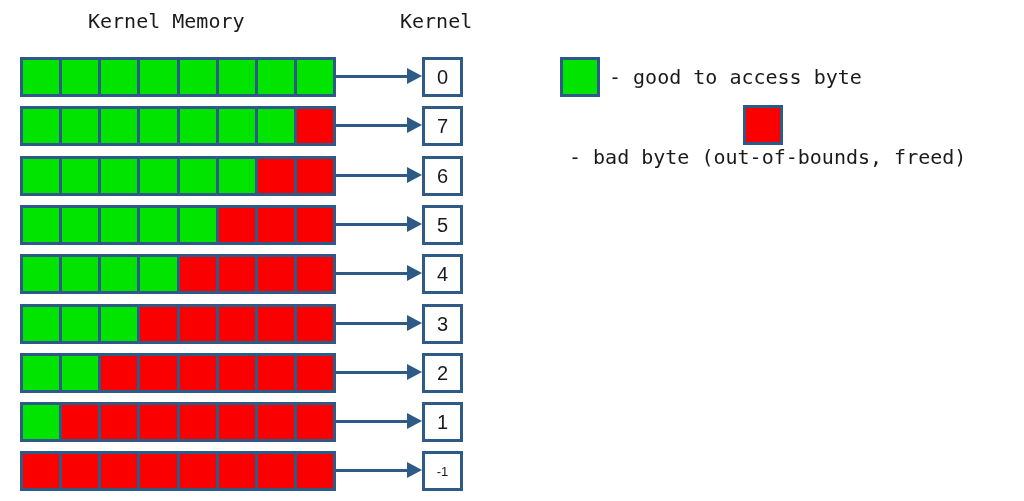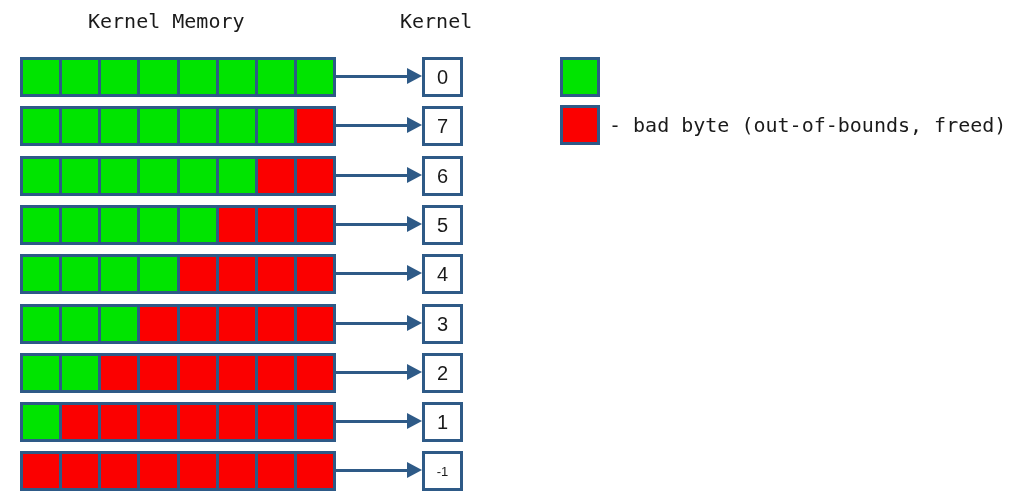--- a/index.html
+++ b/index.html
@@ -90,21 +90,21 @@
   .shadow-num.small { font-size: 13px; }
 
   .legend-item {
     position: absolute;
     left: 560px;
     height: 40px;
     display: flex;
     align-items: center;
   }
   .legend-item.first  { top: 57px; }
-  .legend-item.second { top: 105px; }
+  .legend-item.second { top: 105px; flex-direction: column; }
   .swatch {
     width: 40px;
     height: 40px;
     border: 3px solid var(--outline);
     flex: 0 0 auto;
   }
   .swatch.good { background: var(--good); }
   .swatch.bad  { background: var(--bad); }
   .legend-label {
     margin-left: 9px;
@@ -274,20 +274,21 @@
     <div class="arrow-head"></div>
     <div class="shadow-box">
       <span class="shadow-num small">-1</span>
     </div>
   </div>
     </div>
 
   <div>
     <div class="legend-item first">
       <div class="swatch good"></div>
+      <div class="legend-label">- good to access byte</div>
     </div>
     <div class="legend-item second">
       <div class="swatch bad"></div>
       <div class="legend-label">- bad byte (out-of-bounds, freed)</div>
     </div>
   </div>
 
 </div>
 
 </body></html>

